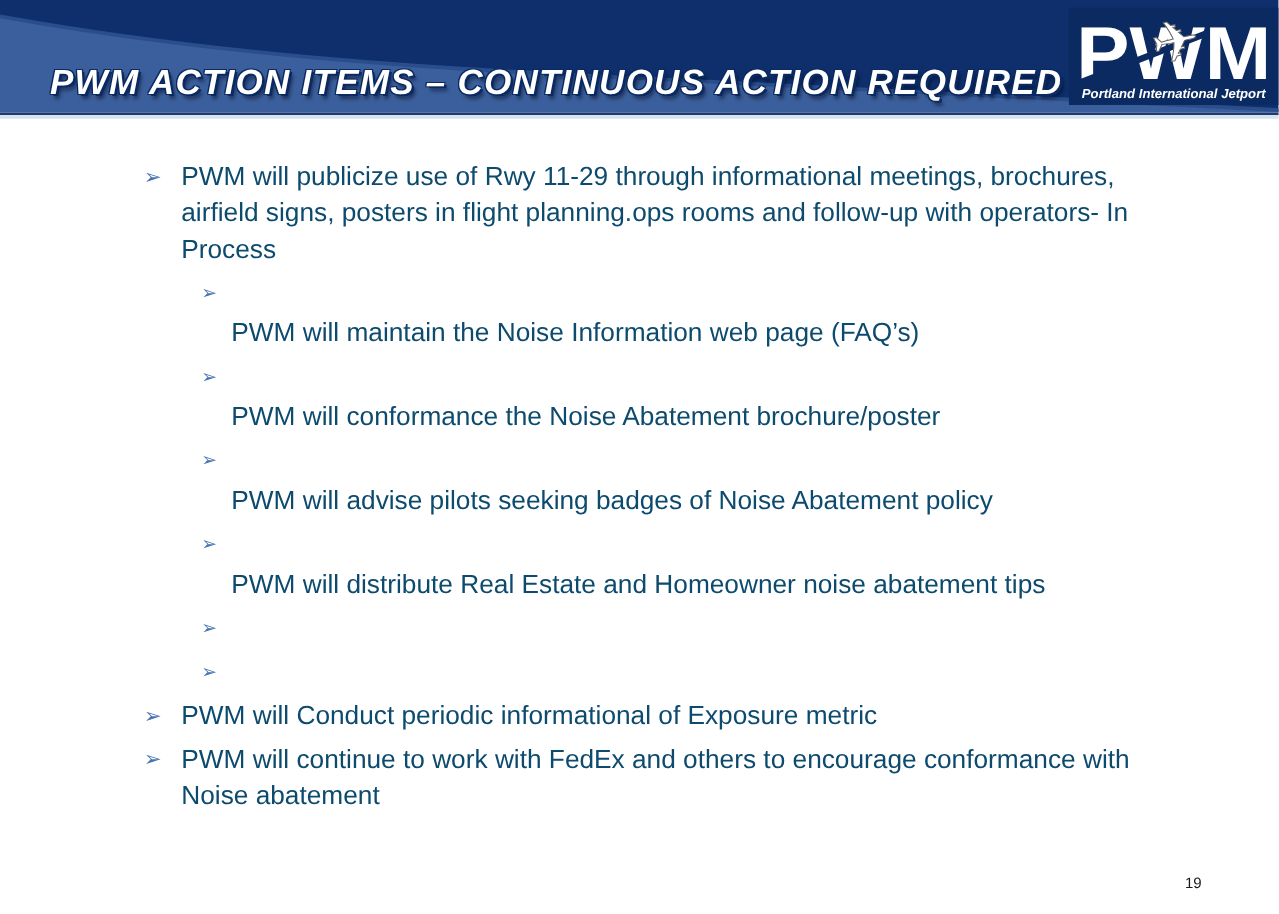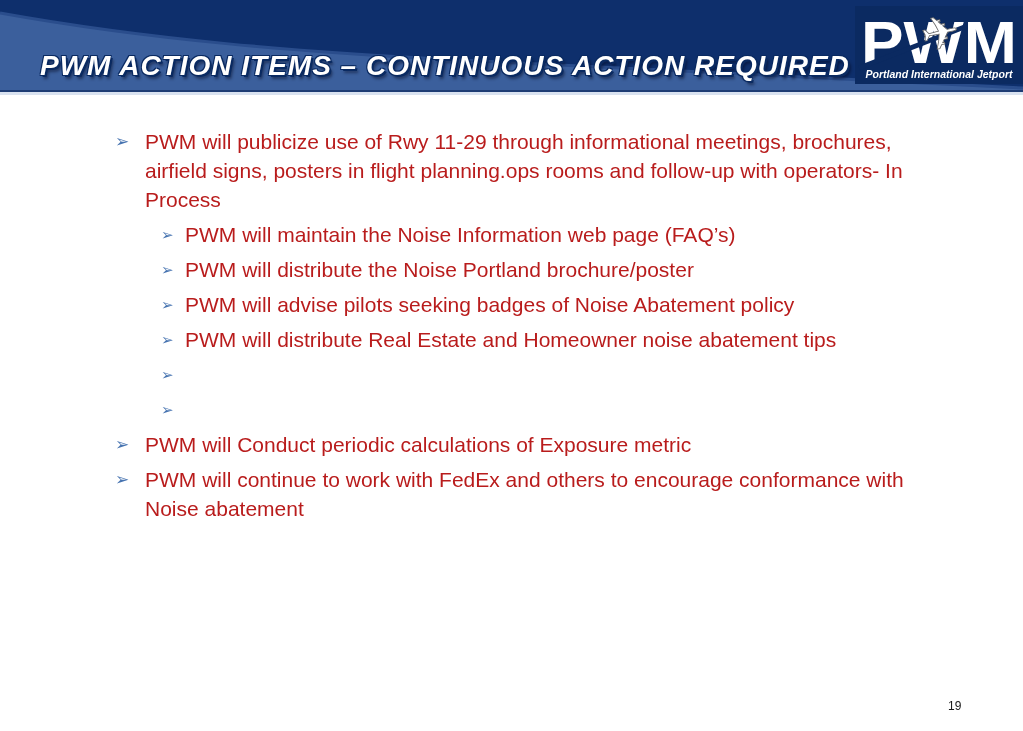--- a/index.html
+++ b/index.html
@@ -23,23 +23,23 @@
 
   .logo { position:absolute; right:0; top:6px; width:168px; height:78px; }
 
   
   .content { position:absolute; left:113px; top:127px; width:835px; }
   .row  { display:flex; align-items:flex-start; margin-bottom:6px; }
   .arr  { flex:0 0 auto; color:#4673b0; line-height:29px; }
   .l1 .arr { width:32px; font-size:17px; padding-left:2px; }
   .l2      { margin-left:48px; }
   .l2 .arr { width:24px; font-size:15px; }
-  .txt  { font-size:21px; line-height:29px; color:#b91c1c; }
+  .txt  { font-size:21px; line-height:29px; color:#0c4a6e; }
   .l1 .txt { max-width:795px; }
-  .l2 .txt { max-width:760px; }
+  .l2 .txt { max-width:760px;margin-top:32px; }
 
   .page-number { position:absolute; left:948px; top:699px;
                  font-size:12px; color:#1a1a1a; }
 </style>
 </head>
 <body>
 
 <div class="slide">
 
   <div class="header">
@@ -71,21 +71,21 @@
       <div class="txt">PWM will publicize use of Rwy 11-29 through informational meetings, brochures, airfield signs, posters in flight planning.ops rooms and follow-up with operators- In Process</div>
     </div>
 
     <div class="row l2">
       <span class="arr">➢</span>
       <div class="txt">PWM will maintain the Noise Information web page (FAQ’s)</div>
     </div>
 
     <div class="row l2">
       <span class="arr">➢</span>
-      <div class="txt">PWM will distribute the Noise Portland brochure/poster</div>
+      <div class="txt">PWM will conformance the Noise Abatement brochure/poster</div>
     </div>
 
     <div class="row l2">
       <span class="arr">➢</span>
       <div class="txt">PWM will advise pilots seeking badges of Noise Abatement policy</div>
     </div>
 
     <div class="row l2">
       <span class="arr">➢</span>
       <div class="txt">PWM will distribute Real Estate and Homeowner noise abatement tips</div>
@@ -94,21 +94,21 @@
     <div class="row l2">
       <span class="arr">➢</span>
     </div>
 
     <div class="row l2">
       <span class="arr">➢</span>
     </div>
 
     <div class="row l1">
       <span class="arr">➢</span>
-      <div class="txt">PWM will Conduct periodic calculations of Exposure metric</div>
+      <div class="txt">PWM will Conduct periodic informational of Exposure metric</div>
     </div>
 
     <div class="row l1">
       <span class="arr">➢</span>
       <div class="txt">PWM will continue to work with FedEx and others to encourage conformance with Noise abatement</div>
     </div>
 
   </div>
 
   <div class="page-number">19</div>

